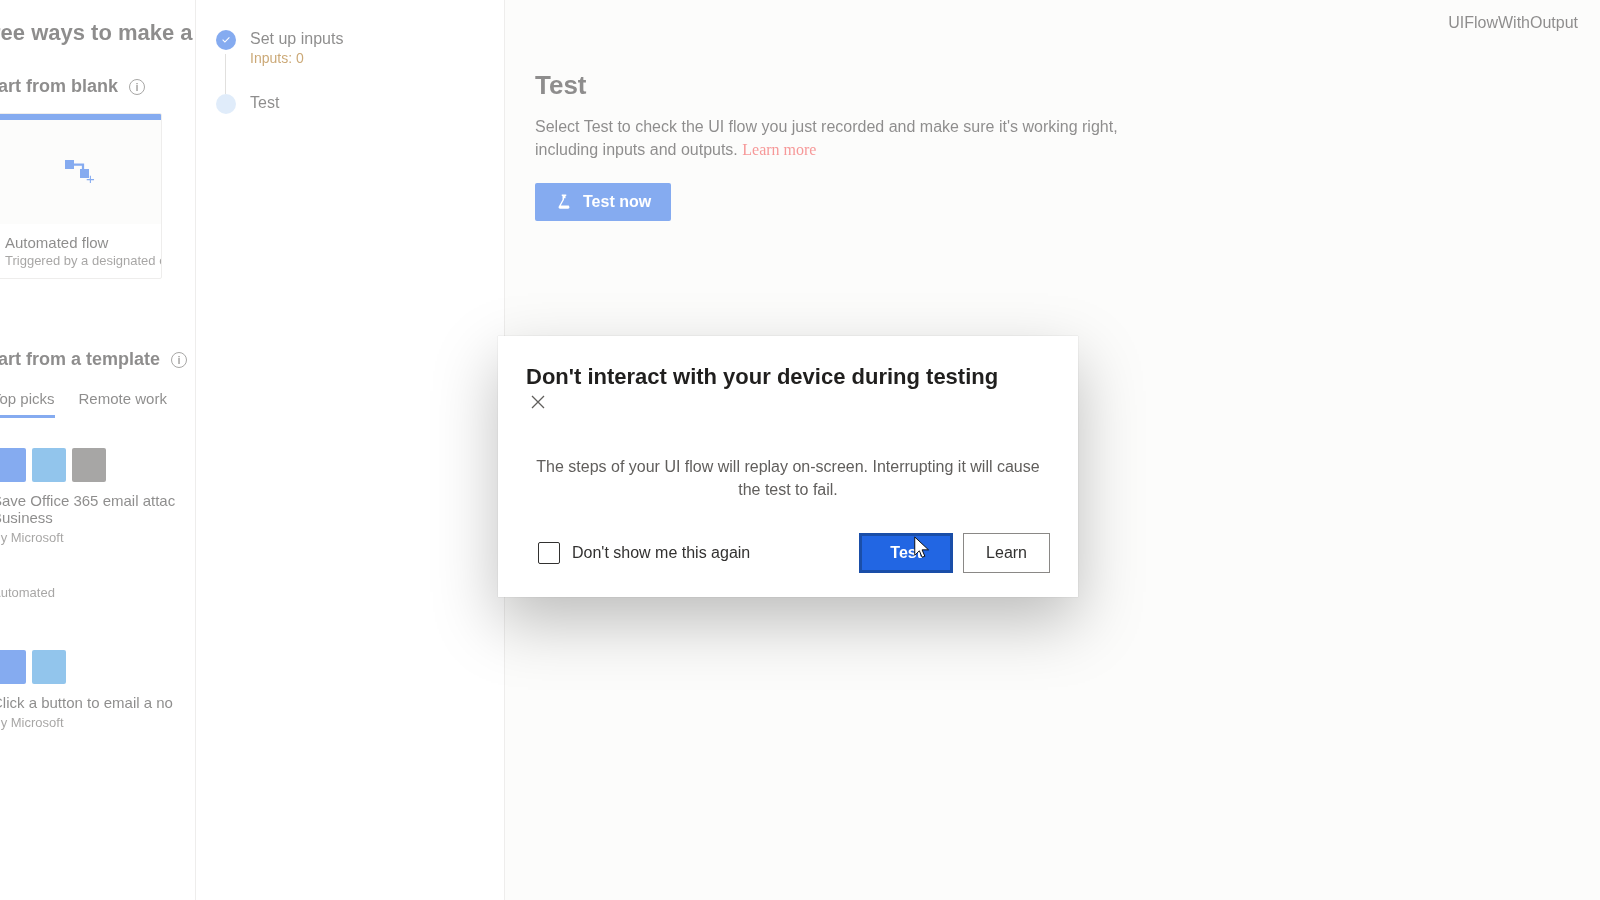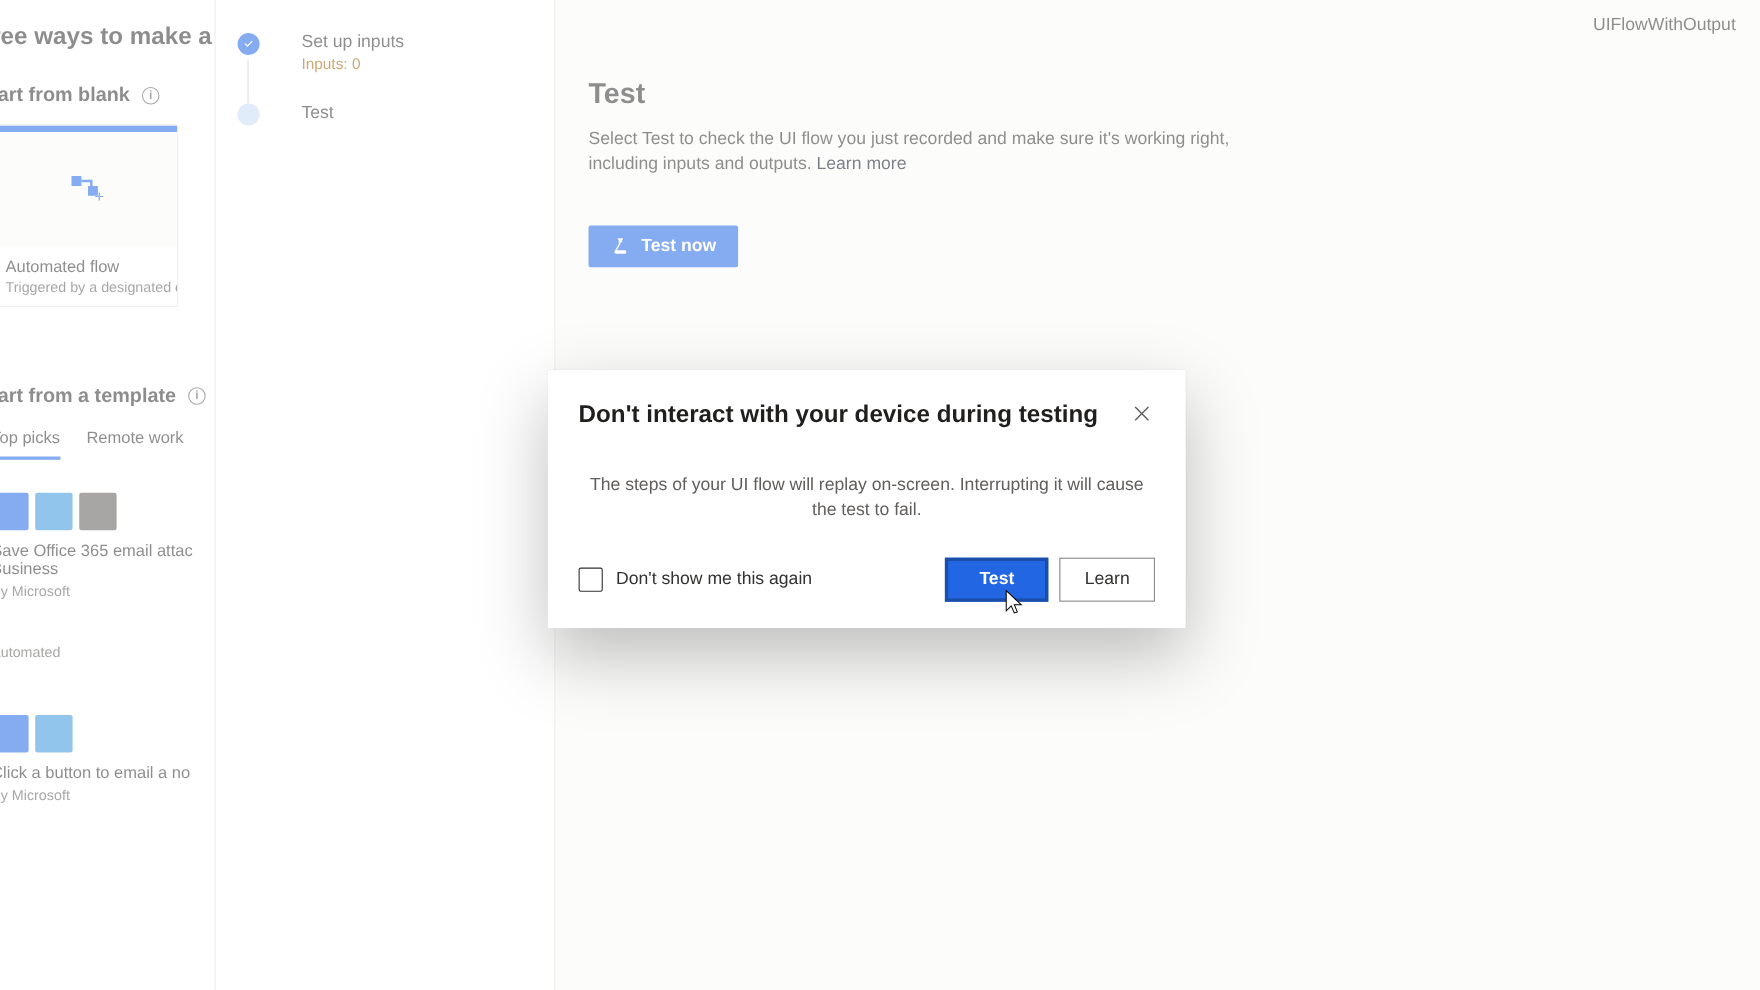--- a/index.html
+++ b/index.html
@@ -49,63 +49,63 @@
   border-right: 1px solid #e1dfdd;
   padding: 30px 20px;
 }
 .step { display:flex; gap: 14px; margin-bottom: 28px; position:relative; }
 .step::after { content:''; position:absolute; left:9px; top:24px; width:1px; height:40px; background:#c8c6c4; }
 .step:last-child::after { display:none; }
 .step-dot { width:20px; height:20px; border-radius:50%; flex-shrink:0; display:flex; align-items:center; justify-content:center; }
 .step-dot.done { background:#2266e3; }
 .step-dot.done svg { width:12px; height:12px; }
 .step-dot.current { background:#c7ddf6; border: 2px solid #c7ddf6; }
-.step-body { display:flex; flex-direction:column; gap:2px;margin-left:24px; }
+.step-body { display:flex; flex-direction:column; gap:2px; }
 .step-title { font-size:16px; color:#323130; }
 .step-meta { font-size:14px; color:#a16207; }
 
 
 .main {
   position: absolute;
   left: 505px; top: 0; right: 0; height: 100%;
   background: #faf9f8;
   padding: 70px 60px 0 30px;
 }
 .app-title { position:absolute; right:22px; top:14px; font-size:16px; color:#323130; }
 .main h1 { font-size: 26px; font-weight: 600; color:#323130; margin-bottom: 14px; }
 .main p.desc { font-size: 16px; color:#323130; max-width: 640px; line-height: 1.45; }
-.main p.desc a { color:#0f172a; text-decoration:none; }
+.main p.desc a { color:#ef4444; text-decoration:none;font-family:Liberation Serif, serif; }
 .test-now-btn {
-  margin-top: 44px;
+  margin-top: 22px;
   display:inline-flex; align-items:center; gap:10px;
   background:#2266e3; color:#fff; border:none;
   padding: 10px 20px; font-size:16px; font-weight:600;
   border-radius:2px; cursor:pointer;
 }
 .test-now-btn svg { width:18px; height:18px; }
 
 
 .overlay {
   position:absolute; inset:0;
   background: rgba(255,255,255,0.45);
 }
 .dialog {
   position:absolute;
   left: 498px; top: 336px;
   width: 580px;
   background:#fff;
   box-shadow: 0 25px 60px rgba(0,0,0,0.25), 0 0 1px rgba(0,0,0,0.2);
   padding: 28px 28px 24px;
 }
-.dialog-header { display:flex; justify-content:space-between; align-items:flex-start; }
+.dialog-header { display:flex; justify-content:space-between; align-items:flex-start;flex-direction:column; }
 .dialog-title { font-size: 22px; font-weight:600; color:#201f1e; }
 .dialog-close { background:none; border:none; cursor:pointer; padding:4px; color:#605e5c; }
 .dialog-close svg { width:16px; height:16px; }
 .dialog-body { margin-top: 38px; font-size:16px; color:#605e5c; line-height:1.45;text-align:center; }
-.dialog-footer { display:flex; align-items:center; margin-top: 32px; }
+.dialog-footer { display:flex; align-items:center; margin-top: 32px; margin-left: 12px; }
 .checkbox-row { display:flex; align-items:center; gap:12px; flex:1; }
 .checkbox-box { width:22px; height:22px; border:1.5px solid #323130; border-radius:2px; }
 .checkbox-label { font-size:16px; color:#323130; }
 .dialog-actions { display:flex; gap:10px; }
 .btn-primary {
   background:#2266e3; color:#fff; border:3px solid #1a4ea8;
   padding: 8px 28px; font-size:16px; font-weight:600; cursor:pointer;
   position:relative;
 }
 .btn-secondary {

